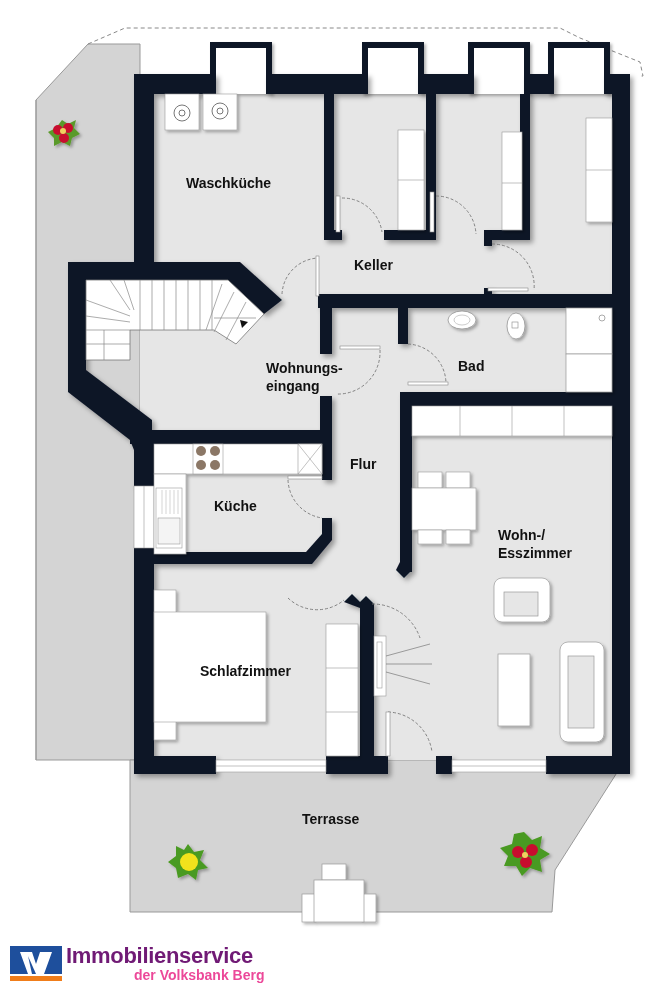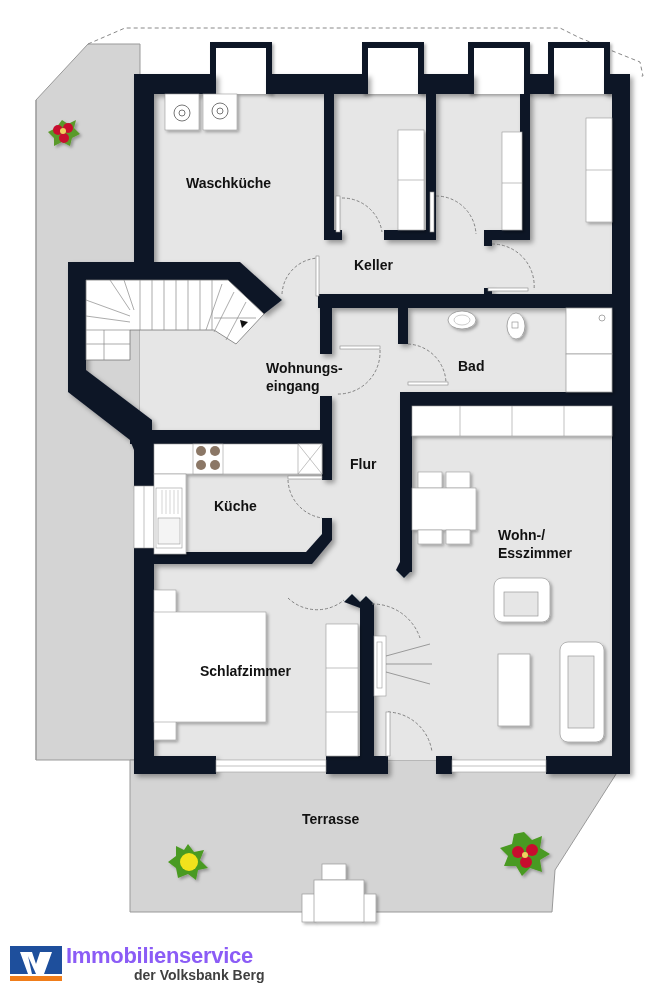--- a/index.html
+++ b/index.html
@@ -1,22 +1,22 @@
 <!DOCTYPE html>
 <html><head>
 <meta charset="utf-8">
 <style>
   html,body{margin:0;padding:0;background:#ffffff;}
   body{width:657px;height:1000px;position:relative;overflow:hidden;font-family:"Liberation Sans",sans-serif;}
   svg#plan{position:absolute;left:0;top:0;}
   .room-label{font-family:"Liberation Sans",sans-serif;font-weight:bold;font-size:14px;fill:#111;}
   .logo{position:absolute;left:10px;top:943px;width:260px;height:50px;}
   .logo-mark{position:absolute;left:0;top:3px;width:52px;height:36px;}
-  .logo-title{position:absolute;left:56px;top:0px;font-size:22px;font-weight:bold;color:#8b5cf6;letter-spacing:-0.3px;font-family:"Liberation Sans",sans-serif;}
-  .logo-sub{position:absolute;left:124px;top:24px;font-size:14px;font-weight:bold;color:#404040;font-family:"Liberation Sans",sans-serif;}
+  .logo-title{position:absolute;left:56px;top:0px;font-size:22px;font-weight:bold;color:#701a75;letter-spacing:-0.3px;font-family:"Liberation Sans",sans-serif;}
+  .logo-sub{position:absolute;left:124px;top:24px;font-size:14px;font-weight:bold;color:#ec4899;font-family:"Liberation Sans",sans-serif;}
 </style>
 </head>
 <body>
 
 <svg id="plan" width="657" height="940" viewBox="0 0 657 940" xmlns="http://www.w3.org/2000/svg">
   <defs>
     <filter id="sh" x="-10%" y="-10%" width="130%" height="130%">
       <feDropShadow dx="3" dy="3" stdDeviation="2.5" flood-color="#000" flood-opacity="0.35"></feDropShadow>
     </filter>
     <filter id="sh2" x="-20%" y="-20%" width="150%" height="150%">

